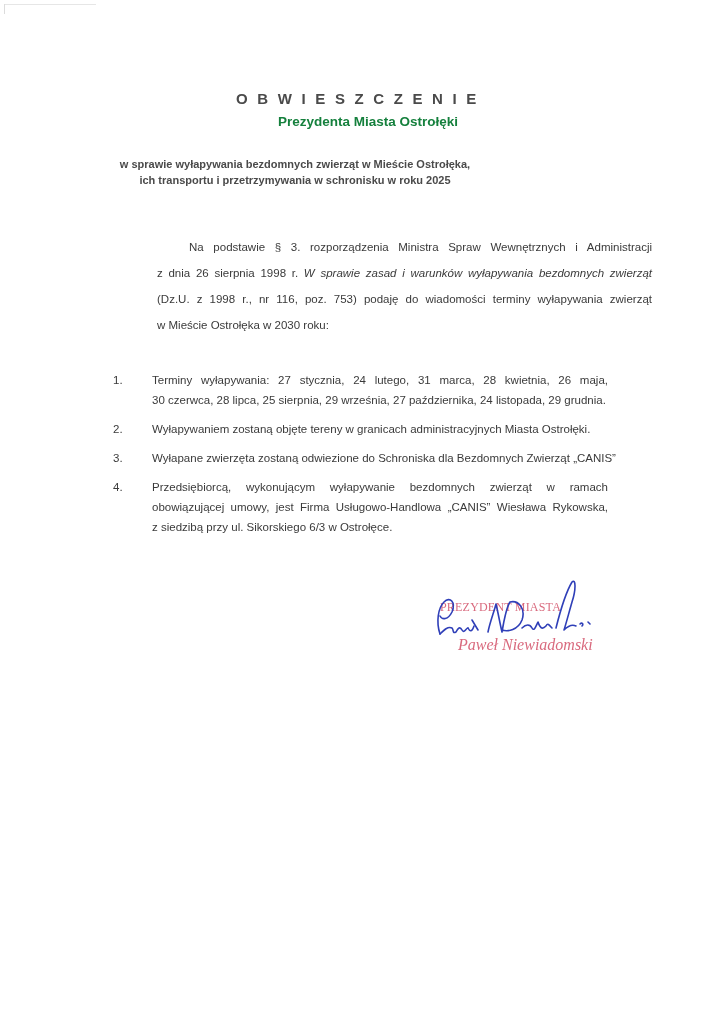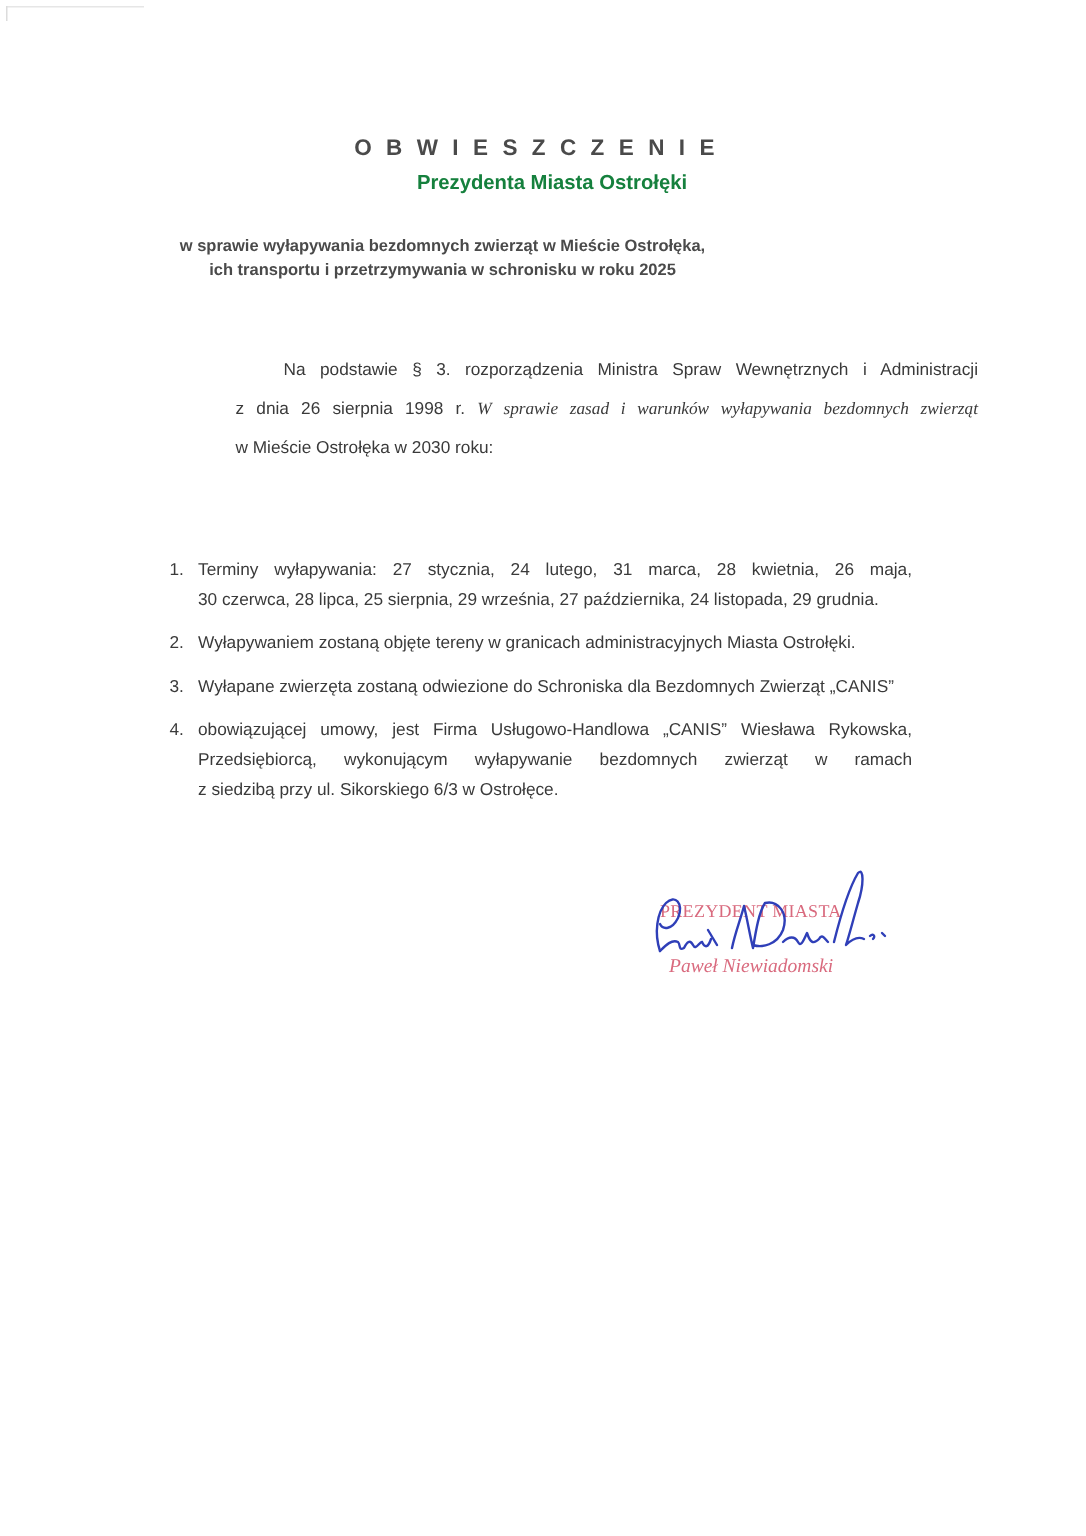--- a/index.html
+++ b/index.html
@@ -82,21 +82,21 @@
       margin-left: 44px;
     }
     .intro .para-line {
       display: block;
       text-align: justify;
       text-align-last: justify;
       white-space: nowrap;
     }
     .intro .indent { padding-left: 32px; }
     .intro .last { text-align-last: left; }
-    .intro em { font-style: italic; font-family: Liberation Serif, serif; }
+    .intro em { font-style: italic; }
 
     .list {
       position: absolute;
       top: 370px;
       left: 113px;
       width: 495px;
       font-size: 11.5px;
       color: #3a3a3a;
       margin: 0;
       padding: 0;
@@ -109,20 +109,21 @@
       line-height: 20px;
     }
     .list-item .num {
       position: absolute;
       left: 0;
       top: 0;
     }
     .list-item .ln {
       display: block;
       white-space: nowrap;
+      margin-left: 20px;
     }
     .list-item .ln.j {
       text-align: justify;
       text-align-last: justify;
     }
 
     .signature {
       position: absolute;
       top: 572px;
       left: 426px;
@@ -135,24 +136,24 @@
       left: 14px;
       font-family: "Liberation Serif", "DejaVu Serif", serif;
       font-size: 12px;
       color: #d96a7e;
       letter-spacing: 0.2px;
       white-space: nowrap;
     }
     .stamp-line2 {
       position: absolute;
       top: 64px;
-      left: 20px;
+      left: 32px;
       font-family: "Liberation Serif", "DejaVu Serif", serif;
       font-style: italic;
-      font-size: 13px;
+      font-size: 16px;
       color: #d96a7e;
       white-space: nowrap;
     }
     .sign-svg {
       position: absolute;
       left: 0;
       top: 0;
     }
   </style>
 </head>
@@ -165,41 +166,42 @@
 <div class="subtitle">Prezydenta Miasta Ostrołęki</div>
 
 <div class="subject">
   <span class="line1">w sprawie wyłapywania bezdomnych zwierząt w Mieście Ostrołęka,</span>
   <span class="line2">ich transportu i przetrzymywania w schronisku w roku 2025</span>
 </div>
 
 <div class="intro">
   <span class="para-line indent">Na podstawie § 3. rozporządzenia Ministra Spraw Wewnętrznych i Administracji</span>
   <span class="para-line"><span>z dnia 26 sierpnia 1998 r. </span><em>W sprawie zasad i warunków wyłapywania bezdomnych zwierząt</em></span>
+  <span class="para-line">(Dz.U. z 1998 r., nr 116, poz. 753) podaję do wiadomości terminy wyłapywania zwierząt</span>
   <span class="para-line last">w Mieście Ostrołęka w 2030 roku:</span>
 </div>
 
 <ol class="list">
   <li class="list-item">
     <span class="num">1.</span>
     <span class="ln j">Terminy wyłapywania: 27 stycznia, 24 lutego, 31 marca, 28 kwietnia, 26 maja,</span>
     <span class="ln">30 czerwca, 28 lipca, 25 sierpnia, 29 września, 27 października, 24 listopada, 29 grudnia.</span>
   </li>
   <li class="list-item">
     <span class="num">2.</span>
     <span class="ln">Wyłapywaniem zostaną objęte tereny w granicach administracyjnych Miasta Ostrołęki.</span>
   </li>
   <li class="list-item">
     <span class="num">3.</span>
     <span class="ln">Wyłapane zwierzęta zostaną odwiezione do Schroniska dla Bezdomnych Zwierząt „CANIS”</span>
   </li>
   <li class="list-item">
     <span class="num">4.</span>
+    <span class="ln j">Przedsiębiorcą, wykonującym wyłapywanie bezdomnych zwierząt w ramach</span>
     <span class="ln j">obowiązującej umowy, jest Firma Usługowo-Handlowa „CANIS” Wiesława Rykowska,</span>
-    <span class="ln j">Przedsiębiorcą, wykonującym wyłapywanie bezdomnych zwierząt w ramach</span>
     <span class="ln">z siedzibą przy ul. Sikorskiego 6/3 w Ostrołęce.</span>
   </li>
 </ol>
 
 <div class="signature">
   <span class="stamp-line1" style="color: rgb(217, 106, 126);">PREZYDENT MIASTA</span>
   <span class="stamp-line2" style="color: rgb(217, 106, 126);">Paweł Niewiadomski</span>
   <svg class="sign-svg" width="180" height="90" viewBox="0 0 180 90">
     <g fill="none" stroke-width="1.6" stroke-linecap="round" stroke-linejoin="round" id="sig-strokes" stroke="#2f3fb8">
 

